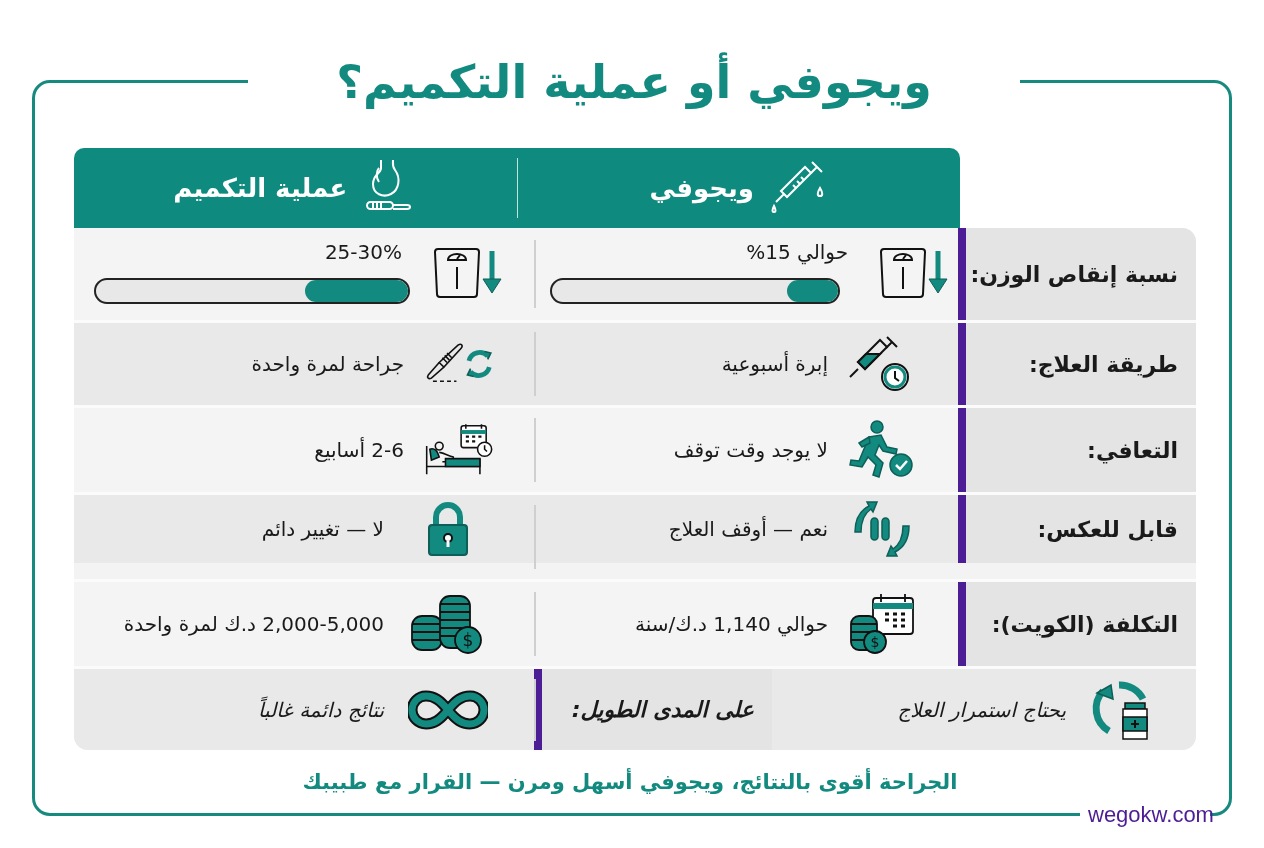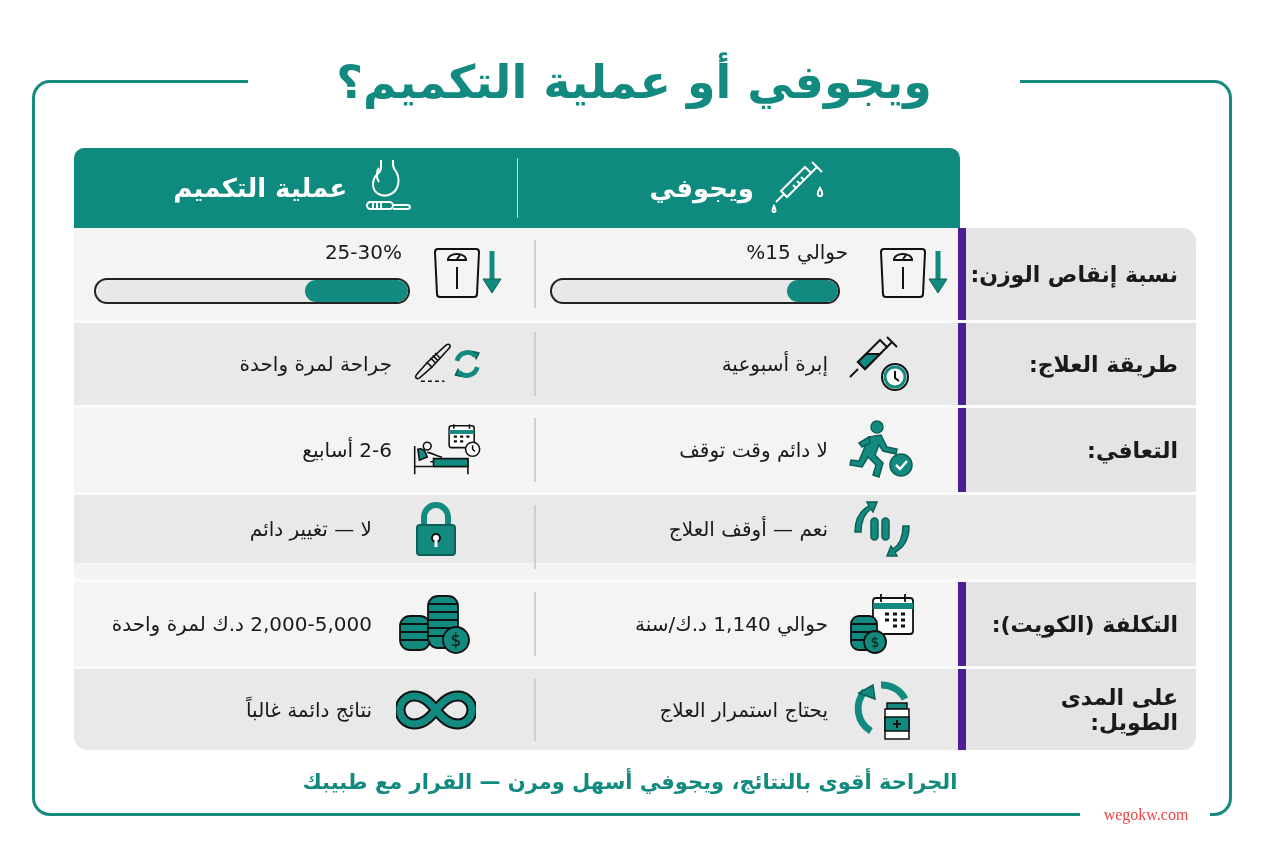--- a/index.html
+++ b/index.html
@@ -16,21 +16,21 @@
   .title {
     position: absolute; left: 248px; top: 42px; width: 772px; height: 80px;
     text-align: center; font-family: "DejaVu Sans", sans-serif; font-weight: bold;
     font-size: 46px; line-height: 80px; color: #128a7f; direction: rtl;
   }
   .footer-gap {
     position: absolute; left: 1080px; top: 802px; width: 130px; height: 28px; background: #fff;
   }
   .footer-site {
     position: absolute; left: 1088px; top: 802px; width: 116px; height: 26px;
-    font-family: Liberation Serif, serif; font-size: 16px; color: #ef4444; text-align: center; line-height: 26px;
+    font-family: Liberation Sans, sans-serif; font-size: 22px; color: #4c1d95; text-align: center; line-height: 26px;
   }
   .tagline {
     position: absolute; left: 240px; top: 764px; width: 780px; height: 36px;
     direction: rtl; text-align: center; font-weight: bold; font-size: 21px; color: #128a7f; line-height: 36px;
   }
 
   .header {
     position: absolute; left: 74px; top: 148px; width: 886px; height: 80px;
     background: #0f8a7e; border-radius: 10px 10px 0 0; display: flex;
   }
@@ -39,21 +39,21 @@
   .header .divider { width: 1px; background: rgba(255,255,255,0.75); margin: 10px 0; }
 
   .table {
     position: absolute; left: 74px; top: 228px; width: 1122px; height: 522px;
     border-radius: 0 14px 14px 14px; overflow: hidden; background: #f3f3f3;
   }
   .row { position: absolute; left: 0; width: 1122px; display: flex; direction: ltr; }
   .row.alt { background: #e9e9e9; }
   .row.light { background: #f4f4f4; }
   .row .cell { position: relative; display: flex; align-items: center; direction: rtl; }
-  .row .cell.surgery { width: 460px; padding-right: 52px; }
+  .row .cell.surgery { width: 460px; padding-right: 40px; }
   .row .cell.wegovy { width: 424px; padding-right: 40px; }
   .row .cell.label {
     width: 238px; background: #e4e4e4; justify-content: flex-start; padding-right: 18px;
     font-weight: bold; font-size: 22px; color: #1a1a1a; border-left: 8px solid #4c1d95;
   }
   .vsep { position: absolute; left: 460px; width: 2px; background: #cfcfcf; }
   .row-sep { position: absolute; left: 0; width: 1122px; height: 3px; background: #fbfbfb; }
 
   .icon { width: 72px; height: 60px; display: flex; align-items: center; justify-content: center; flex-shrink: 0; }
   .value { font-size: 20px; color: #1a1a1a; margin-right: 18px; white-space: nowrap; }
@@ -194,21 +194,21 @@
     <div class="cell wegovy">
       <div class="icon">
         <svg width="70" height="62" viewBox="0 0 70 62" fill="#128a7f" stroke="#0d5f57" stroke-width="1.5">
           <circle cx="30" cy="8" r="6"></circle>
           <path d="M22 18 l12 -2 6 12 10 2 -1 5 -13 -3 -4 -6 -4 10 8 8 -4 14 -6 -2 3 -10 -8 -8 -6 10 -12 -2 1 -5 8 1 z"></path>
           <path d="M22 18 l-10 6 3 4 8 -4 z"></path>
           <circle cx="54" cy="46" r="11"></circle>
           <path d="M49 46 l4 4 7 -8" fill="none" stroke="#fff" stroke-width="2.5"></path>
         </svg>
       </div>
-      <span class="value">لا دائم وقت توقف</span>
+      <span class="value">لا يوجد وقت توقف</span>
     </div>
     <div class="cell label">التعافي:</div>
   </div>
   <div class="vsep" style="top:190px; height:64px;"></div>
 
   <div class="row alt" style="top:267px; height:68px;">
     <div class="cell surgery">
       <div class="icon" style="width:92px;">
         <svg width="50" height="60" viewBox="0 0 50 60" fill="none" stroke="#111" stroke-width="2">
           <path d="M13 26 v-8 a12 12 0 0 1 24 0 v8" stroke="#128a7f" stroke-width="6"></path>
@@ -223,20 +223,21 @@
       <div class="icon">
         <svg width="66" height="62" viewBox="0 0 66 62" fill="#128a7f" stroke="#0d5f57" stroke-width="1.5">
           <path d="M6 34 c0 -14 6 -22 14 -26 l-2 -4 10 0 -4 10 -2 -3 c-6 4 -10 10 -10 23 z"></path>
           <rect x="22" y="20" width="7" height="22" rx="3.5"></rect>
           <rect x="33" y="20" width="7" height="22" rx="3.5"></rect>
           <path d="M60 28 c0 14 -6 22 -14 26 l2 4 -10 0 4 -10 2 3 c6 -4 10 -10 10 -23 z"></path>
         </svg>
       </div>
       <span class="value">نعم — أوقف العلاج</span>
     </div>
+    <div class="cell label">قابل للعكس:</div>
   </div>
   <div class="vsep" style="top:277px; height:64px;"></div>
 
   <div class="row light" style="top:354px; height:84px;">
     <div class="cell surgery">
       <div class="icon" style="width:92px;">
         <svg width="80" height="64" viewBox="0 0 80 64" fill="#128a7f" stroke="#111" stroke-width="1.8">
           <rect x="4" y="24" width="30" height="34" rx="10"></rect>
           <path d="M4 32 h30 M4 40 h30 M4 48 h30" fill="none"></path>
           <rect x="32" y="4" width="30" height="52" rx="10"></rect>
@@ -259,45 +260,45 @@
           <circle cx="28" cy="50" r="11" fill="#128a7f"></circle>
           <text x="28" y="55" font-size="14" text-anchor="middle" fill="#111" stroke="none" font-family="DejaVu Sans, sans-serif">$</text>
         </svg>
       </div>
       <span class="value">حوالي 1,140 د.ك/سنة</span>
     </div>
     <div class="cell label">التكلفة (الكويت):</div>
   </div>
   <div class="vsep" style="top:364px; height:64px;"></div>
 
-  <div class="row alt" style="top:441px; height:81px;">
+  <div class="row alt" style="top:441px; height:81px;font-style:italic;">
     <div class="cell surgery">
       <div class="icon" style="width:92px;">
         <svg width="80" height="40" viewBox="0 0 80 40">
           <path d="M40 20 c-8 -10 -14 -14 -22 -14 a14 14 0 0 0 0 28 c8 0 14 -4 22 -14 c8 -10 14 -14 22 -14 a14 14 0 0 1 0 28 c-8 0 -14 -4 -22 -14z" fill="none" stroke="#111" stroke-width="11"></path>
           <path d="M40 20 c-8 -10 -14 -14 -22 -14 a14 14 0 0 0 0 28 c8 0 14 -4 22 -14 c8 -10 14 -14 22 -14 a14 14 0 0 1 0 28 c-8 0 -14 -4 -22 -14z" fill="none" stroke="#128a7f" stroke-width="7"></path>
         </svg>
       </div>
       <span class="value">نتائج دائمة غالباً</span>
     </div>
+    <div class="cell label">على المدى الطويل:</div>
     <div class="cell wegovy">
       <div class="icon">
         <svg width="66" height="66" viewBox="0 0 66 66" fill="none" stroke="#111" stroke-width="1.5">
           <path d="M32 8 a26 26 0 0 1 24 14" stroke="#128a7f" stroke-width="7"></path>
           <path d="M22 54 a26 26 0 0 1 -6 -40" stroke="#128a7f" stroke-width="7"></path>
           <path d="M10 16 l14 -8 2 14 z" fill="#128a7f" stroke="#0d5f57"></path>
           <rect x="38" y="26" width="20" height="6" fill="#128a7f"></rect>
           <path d="M36 32 h24 v30 h-24 z" fill="#fff"></path>
           <rect x="36" y="40" width="24" height="14" fill="#128a7f"></rect>
           <path d="M48 43 v8 M44 47 h8" stroke="#111" stroke-width="2"></path>
         </svg>
       </div>
       <span class="value">يحتاج استمرار العلاج</span>
     </div>
-    <div class="cell label">على المدى الطويل:</div>
   </div>
   <div class="vsep" style="top:451px; height:62px;"></div>
 
   <div class="row-sep" style="top:92px;"></div>
   <div class="row-sep" style="top:177px;"></div>
   <div class="row-sep" style="top:264px;"></div>
   <div class="row-sep" style="top:351px;"></div>
   <div class="row-sep" style="top:438px;"></div>
 </div>
 

